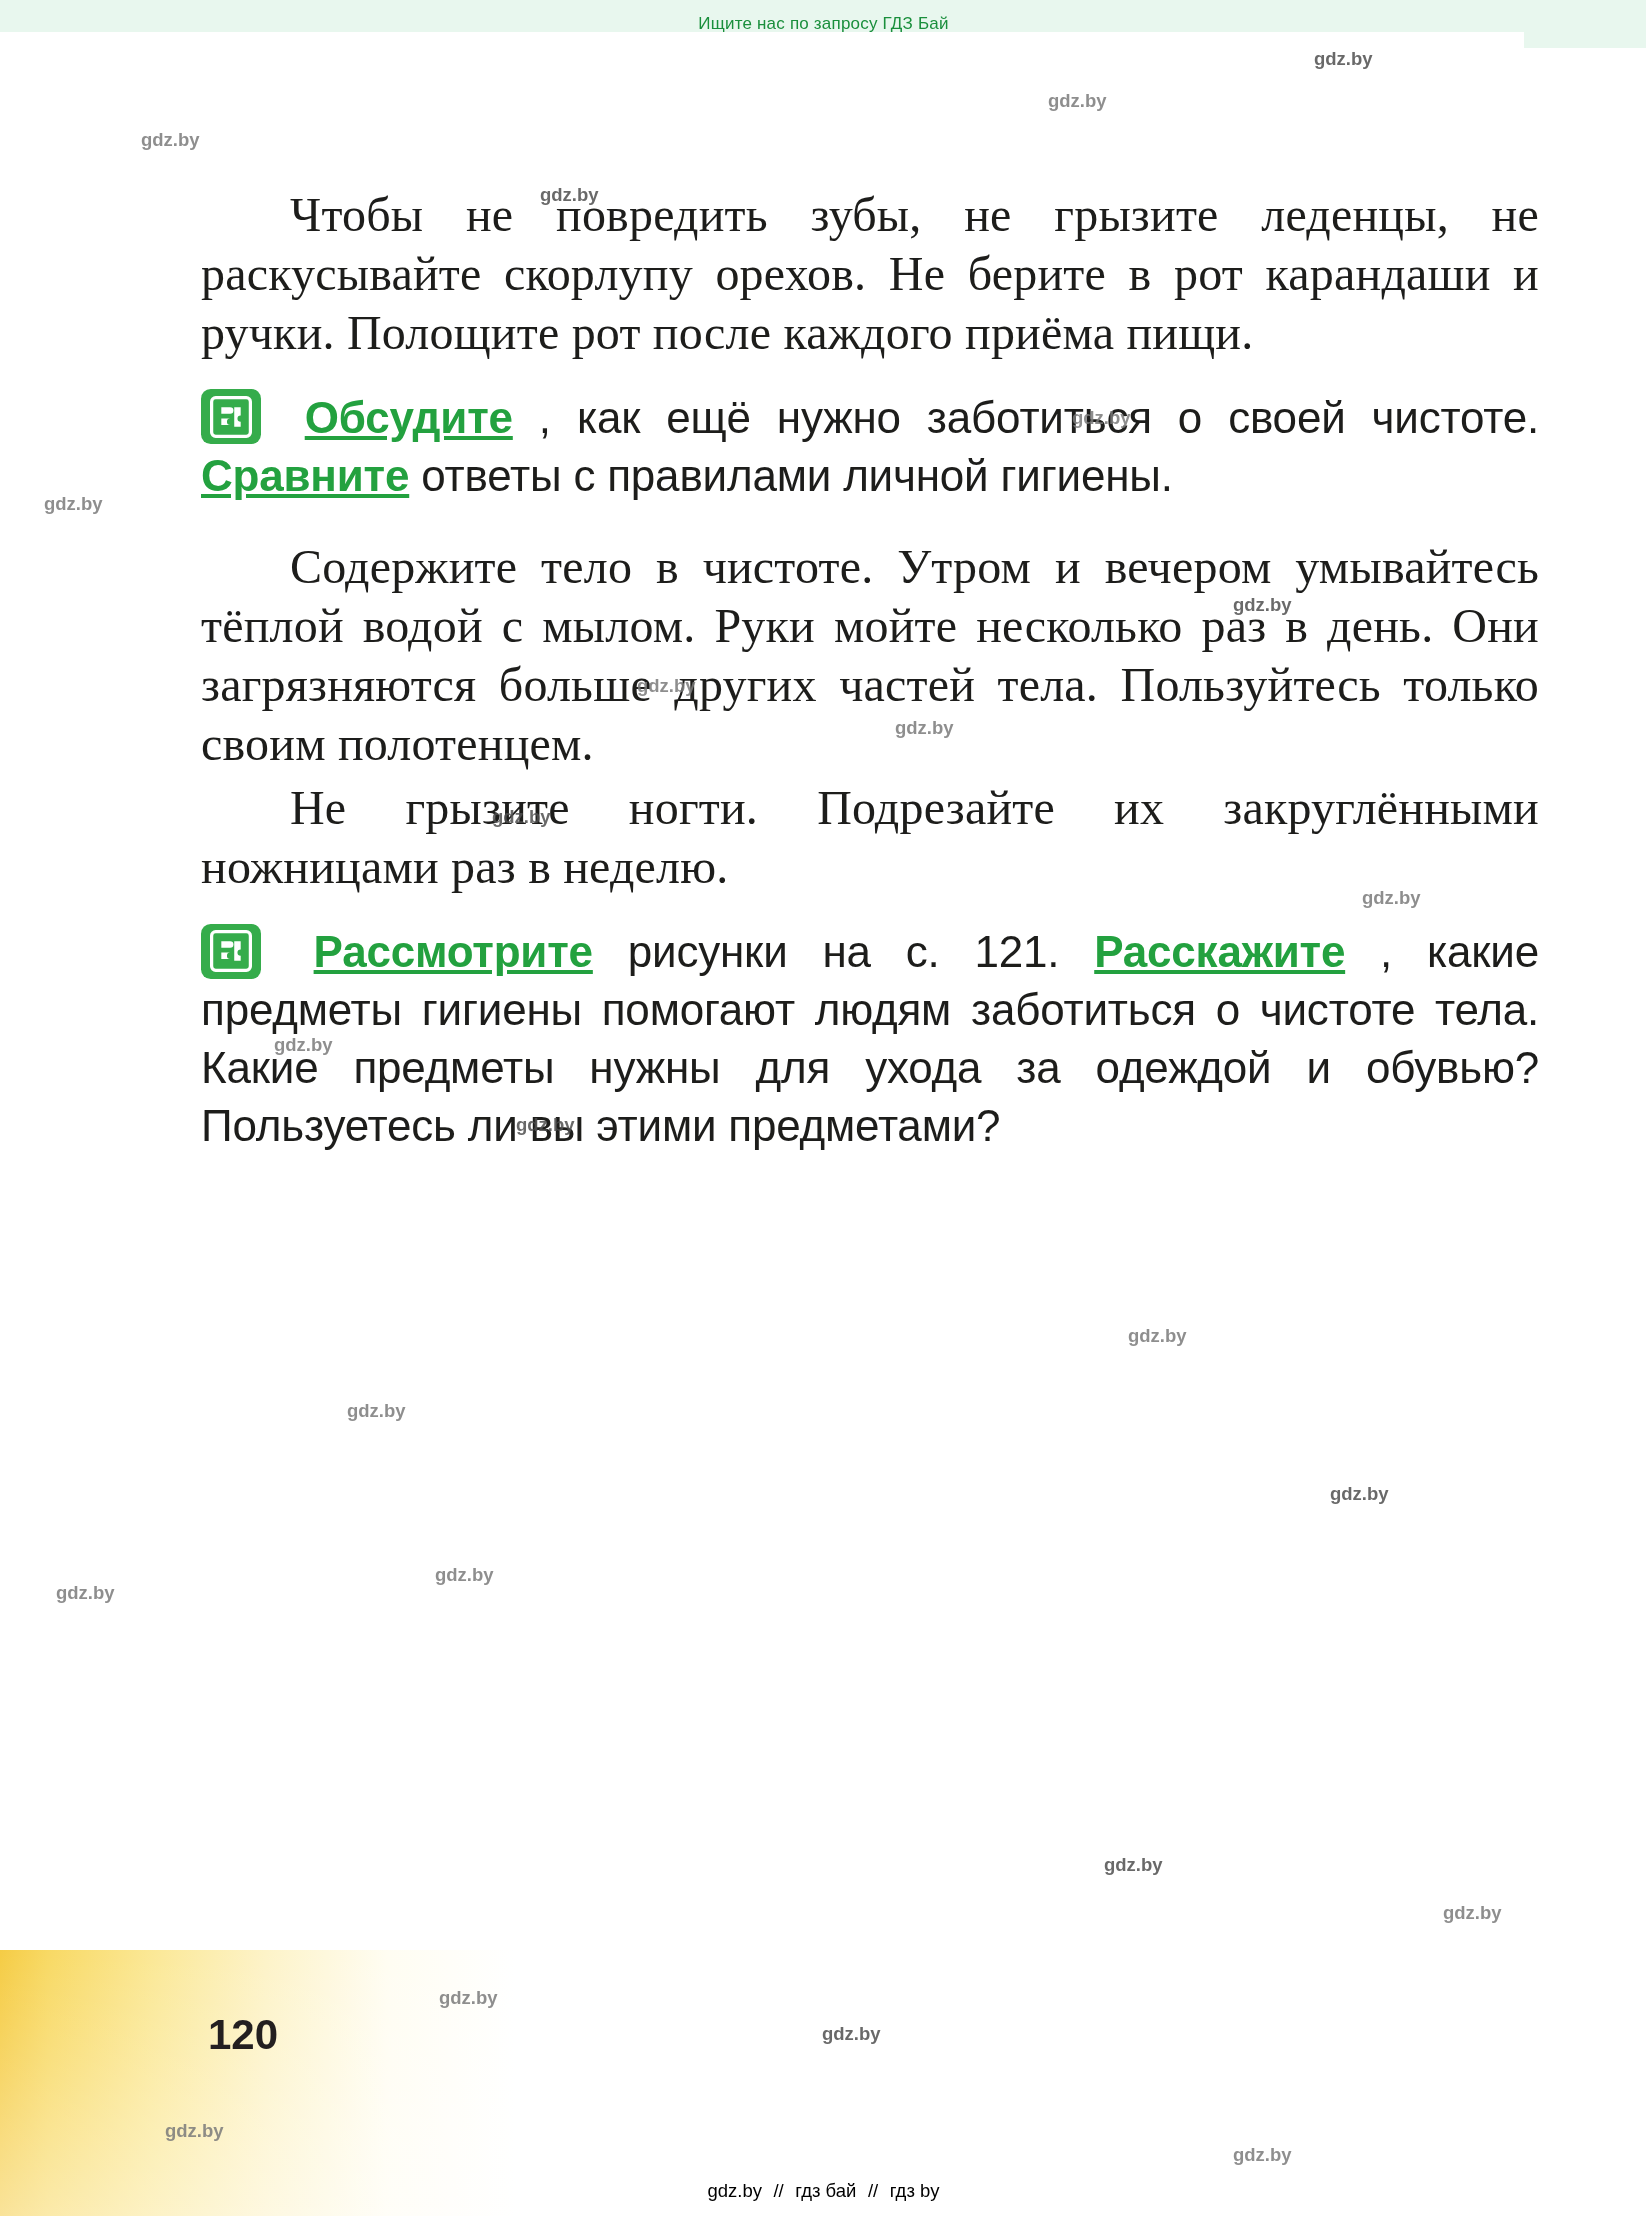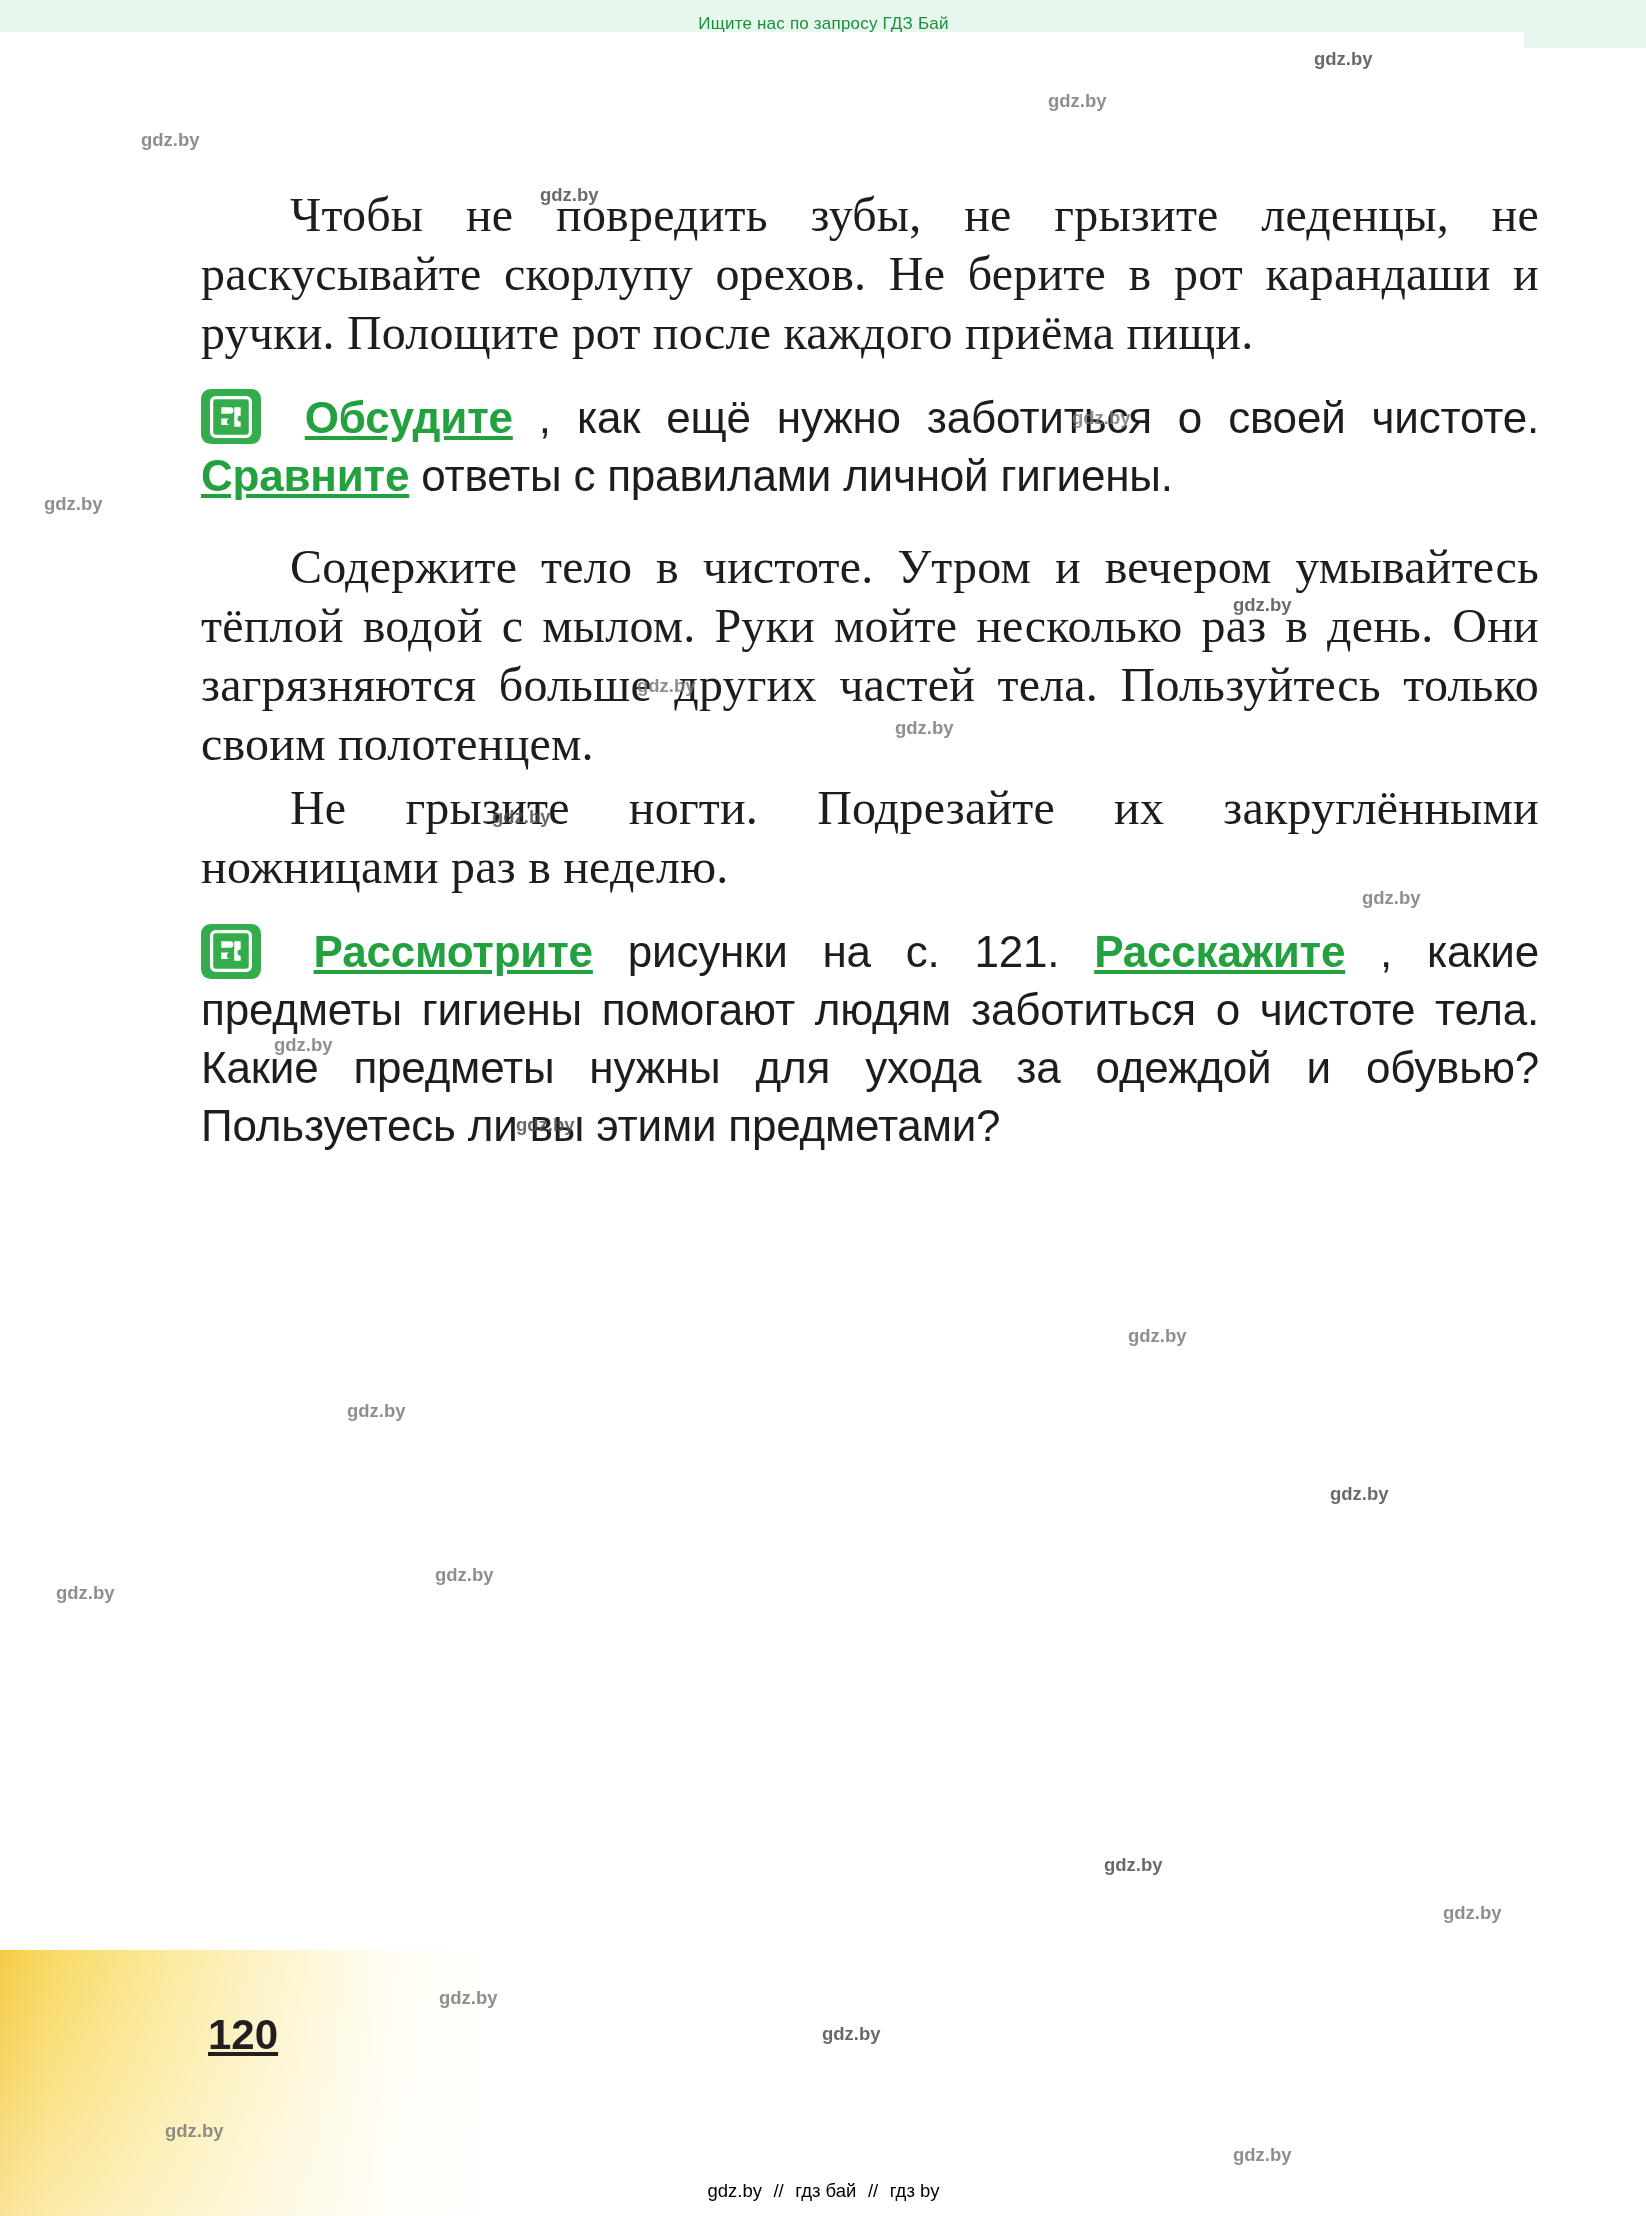--- a/index.html
+++ b/index.html
@@ -123,21 +123,20 @@
   .icon-badge svg { position: absolute; left: 8.9px; top: 6.4px; }
 
   .page-number {
     position: absolute;
     left: 208px;
     bottom: 157px;
     font-family: "Liberation Sans", sans-serif;
     font-size: 42px;
     font-weight: bold;
     color: #231f20;
-    text-decoration: underline;
   }
 
   
   .wm {
     position: absolute;
     font-family: "Liberation Sans", sans-serif;
     font-size: 18.5px;
     font-weight: bold;
     color: #7b7b7b;
     opacity: 0.85;

